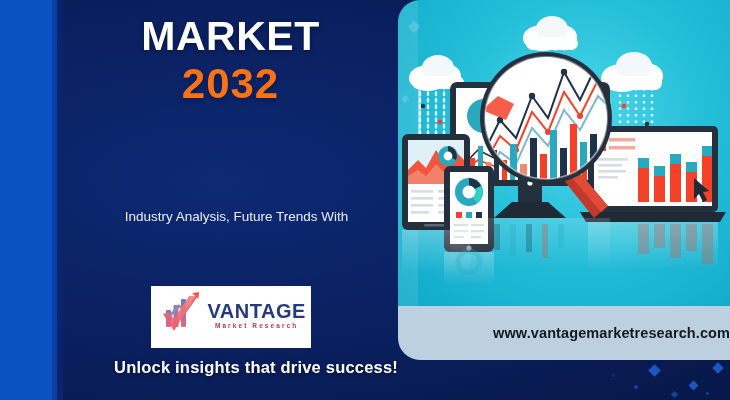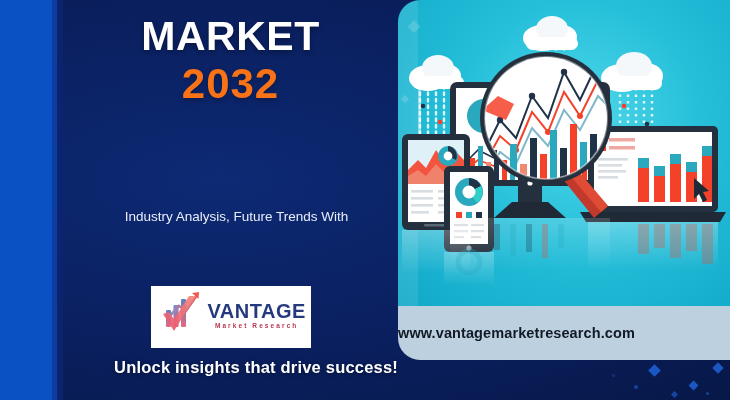--- a/index.html
+++ b/index.html
@@ -157,21 +157,21 @@
 
   
   .url-panel {
     position: absolute;
     left: 398px; top: 306px;
     width: 332px; height: 54px;
     background: #bdd0e0;
     border-bottom-left-radius: 22px;
     display: flex;
     align-items: center;
-    justify-content: flex-start;
+    justify-content: flex-end;
   }
   .url-text {
     color: #121a26;
     font-size: 14.5px;
     font-weight: bold;
     letter-spacing: .1px;
   }
 </style>
 </head>
 <body>

